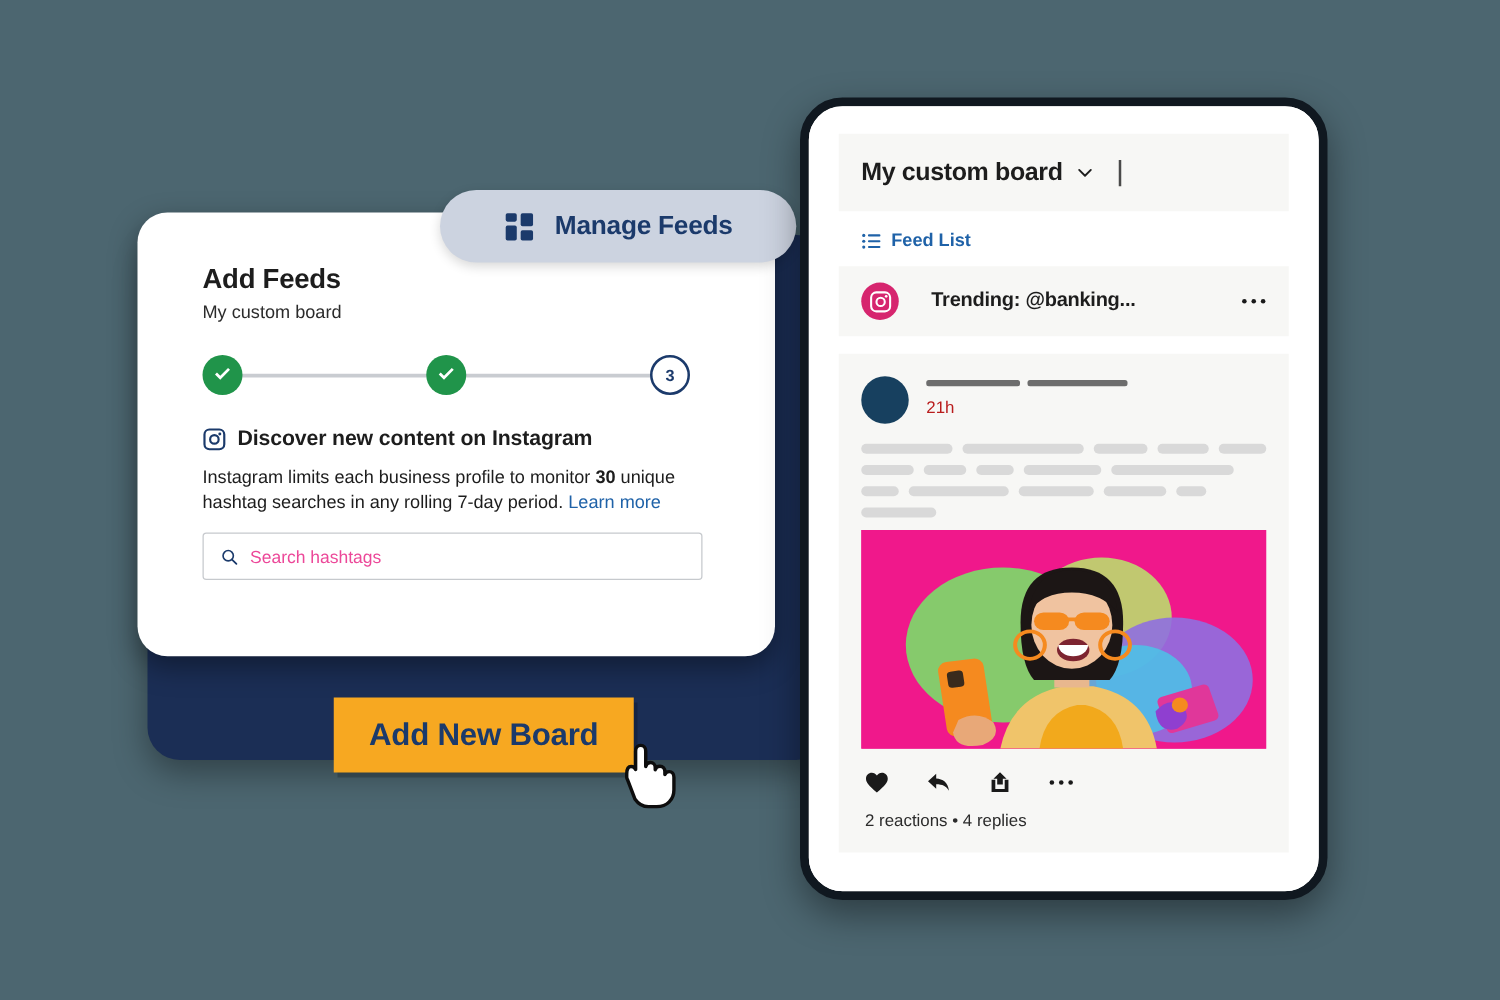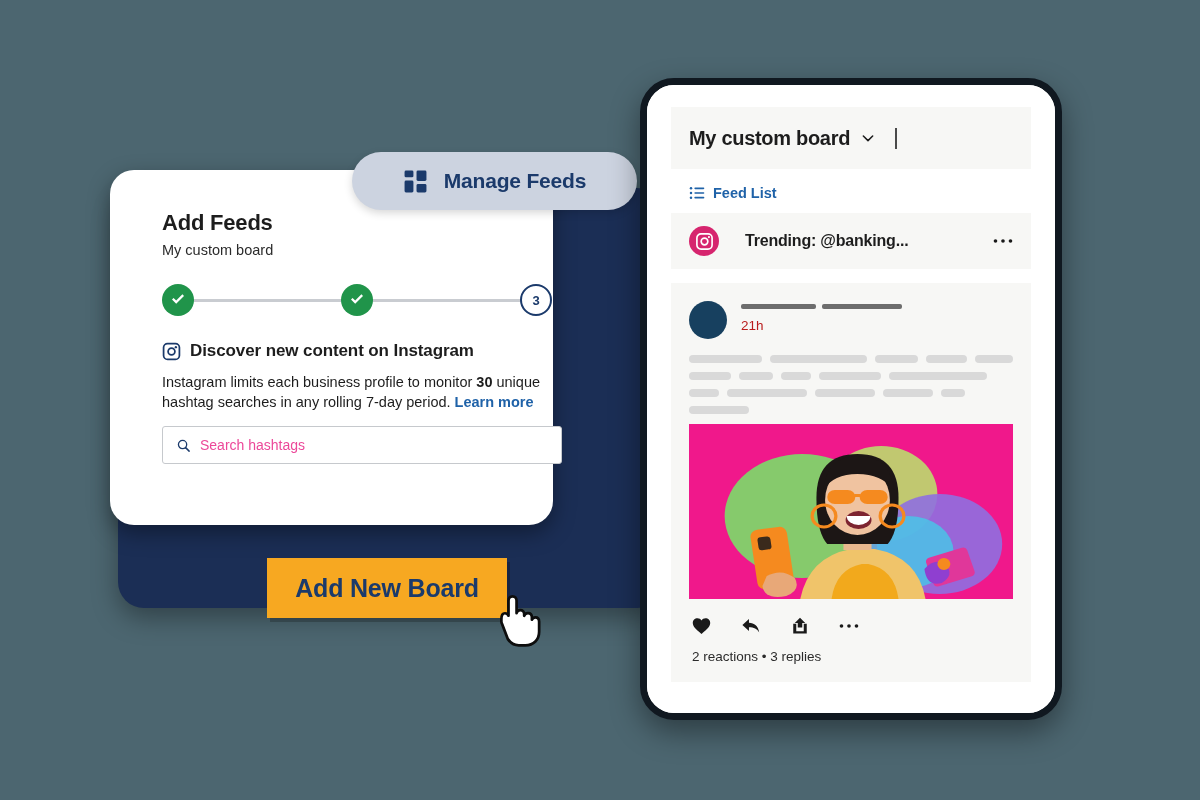--- a/index.html
+++ b/index.html
@@ -16,21 +16,21 @@
     position: absolute;
     left: 118px; top: 188px;
     width: 545px; height: 420px;
     background: #1b2e55;
     border-radius: 26px;
     box-shadow: 0 10px 26px rgba(0,0,0,.35);
   }
   .add-feeds-card {
     position: absolute;
     left: 110px; top: 170px;
-    width: 443px; height: 355px;
+    width: 510px; height: 355px;
     background: #ffffff;
     border-radius: 24px;
     box-shadow: 0 8px 22px rgba(0,0,0,.38);
     padding: 40px 34px 0 52px;
   }
   .card-title {
     font-size: 22px; font-weight: bold; color: #1d1d1d;
     letter-spacing: -.2px;
   }
   .card-subtitle {
@@ -70,21 +70,21 @@
   .discover-title {
     font-size: 17px; font-weight: bold; color: #1d1d1d;
     letter-spacing: -.1px;
   }
   .limits-text {
     margin-top: 12px;
     font-size: 14.5px; line-height: 1.35; color: #1d1d1d;
     width: 402px;
   }
   .limits-text b { font-weight: bold; text-align: center; }
-  .learn-more { color: #1f62a8; font-weight: bold; text-decoration: none; }
+  .learn-more { color: #1f62a8; font-weight: normal; text-decoration: none; }
   .question-text {
     margin-top: 24px; font-size: 14.5px; color: #1d1d1d;
   }
   .question-text b { font-weight: bold; }
   .search-box {
     margin-top: 14px;
     width: 400px; height: 38px;
     border: 1.5px solid #c6c9cd;
     border-radius: 3px;
     background: #fff;
@@ -426,17 +426,17 @@
             <path d="M3 9 V22 H21 V9 H17 V19 H7 V9z"></path>
             <path d="M12 1 L19 8 H15 V14 H9 V8 H5z"></path>
           </svg>
           <svg width="20" height="6" viewBox="0 0 24 7">
             <circle cx="3" cy="3.5" r="2.2"></circle>
             <circle cx="12" cy="3.5" r="2.2"></circle>
             <circle cx="21" cy="3.5" r="2.2"></circle>
           </svg>
         </div>
 
-        <div class="post-stats">2 reactions  •  3 replies</div>
+        <div class="post-stats">2 reactions  •  4 replies</div>
       </div>
     </div>
   </div>
 </div>
 
 </body></html>

